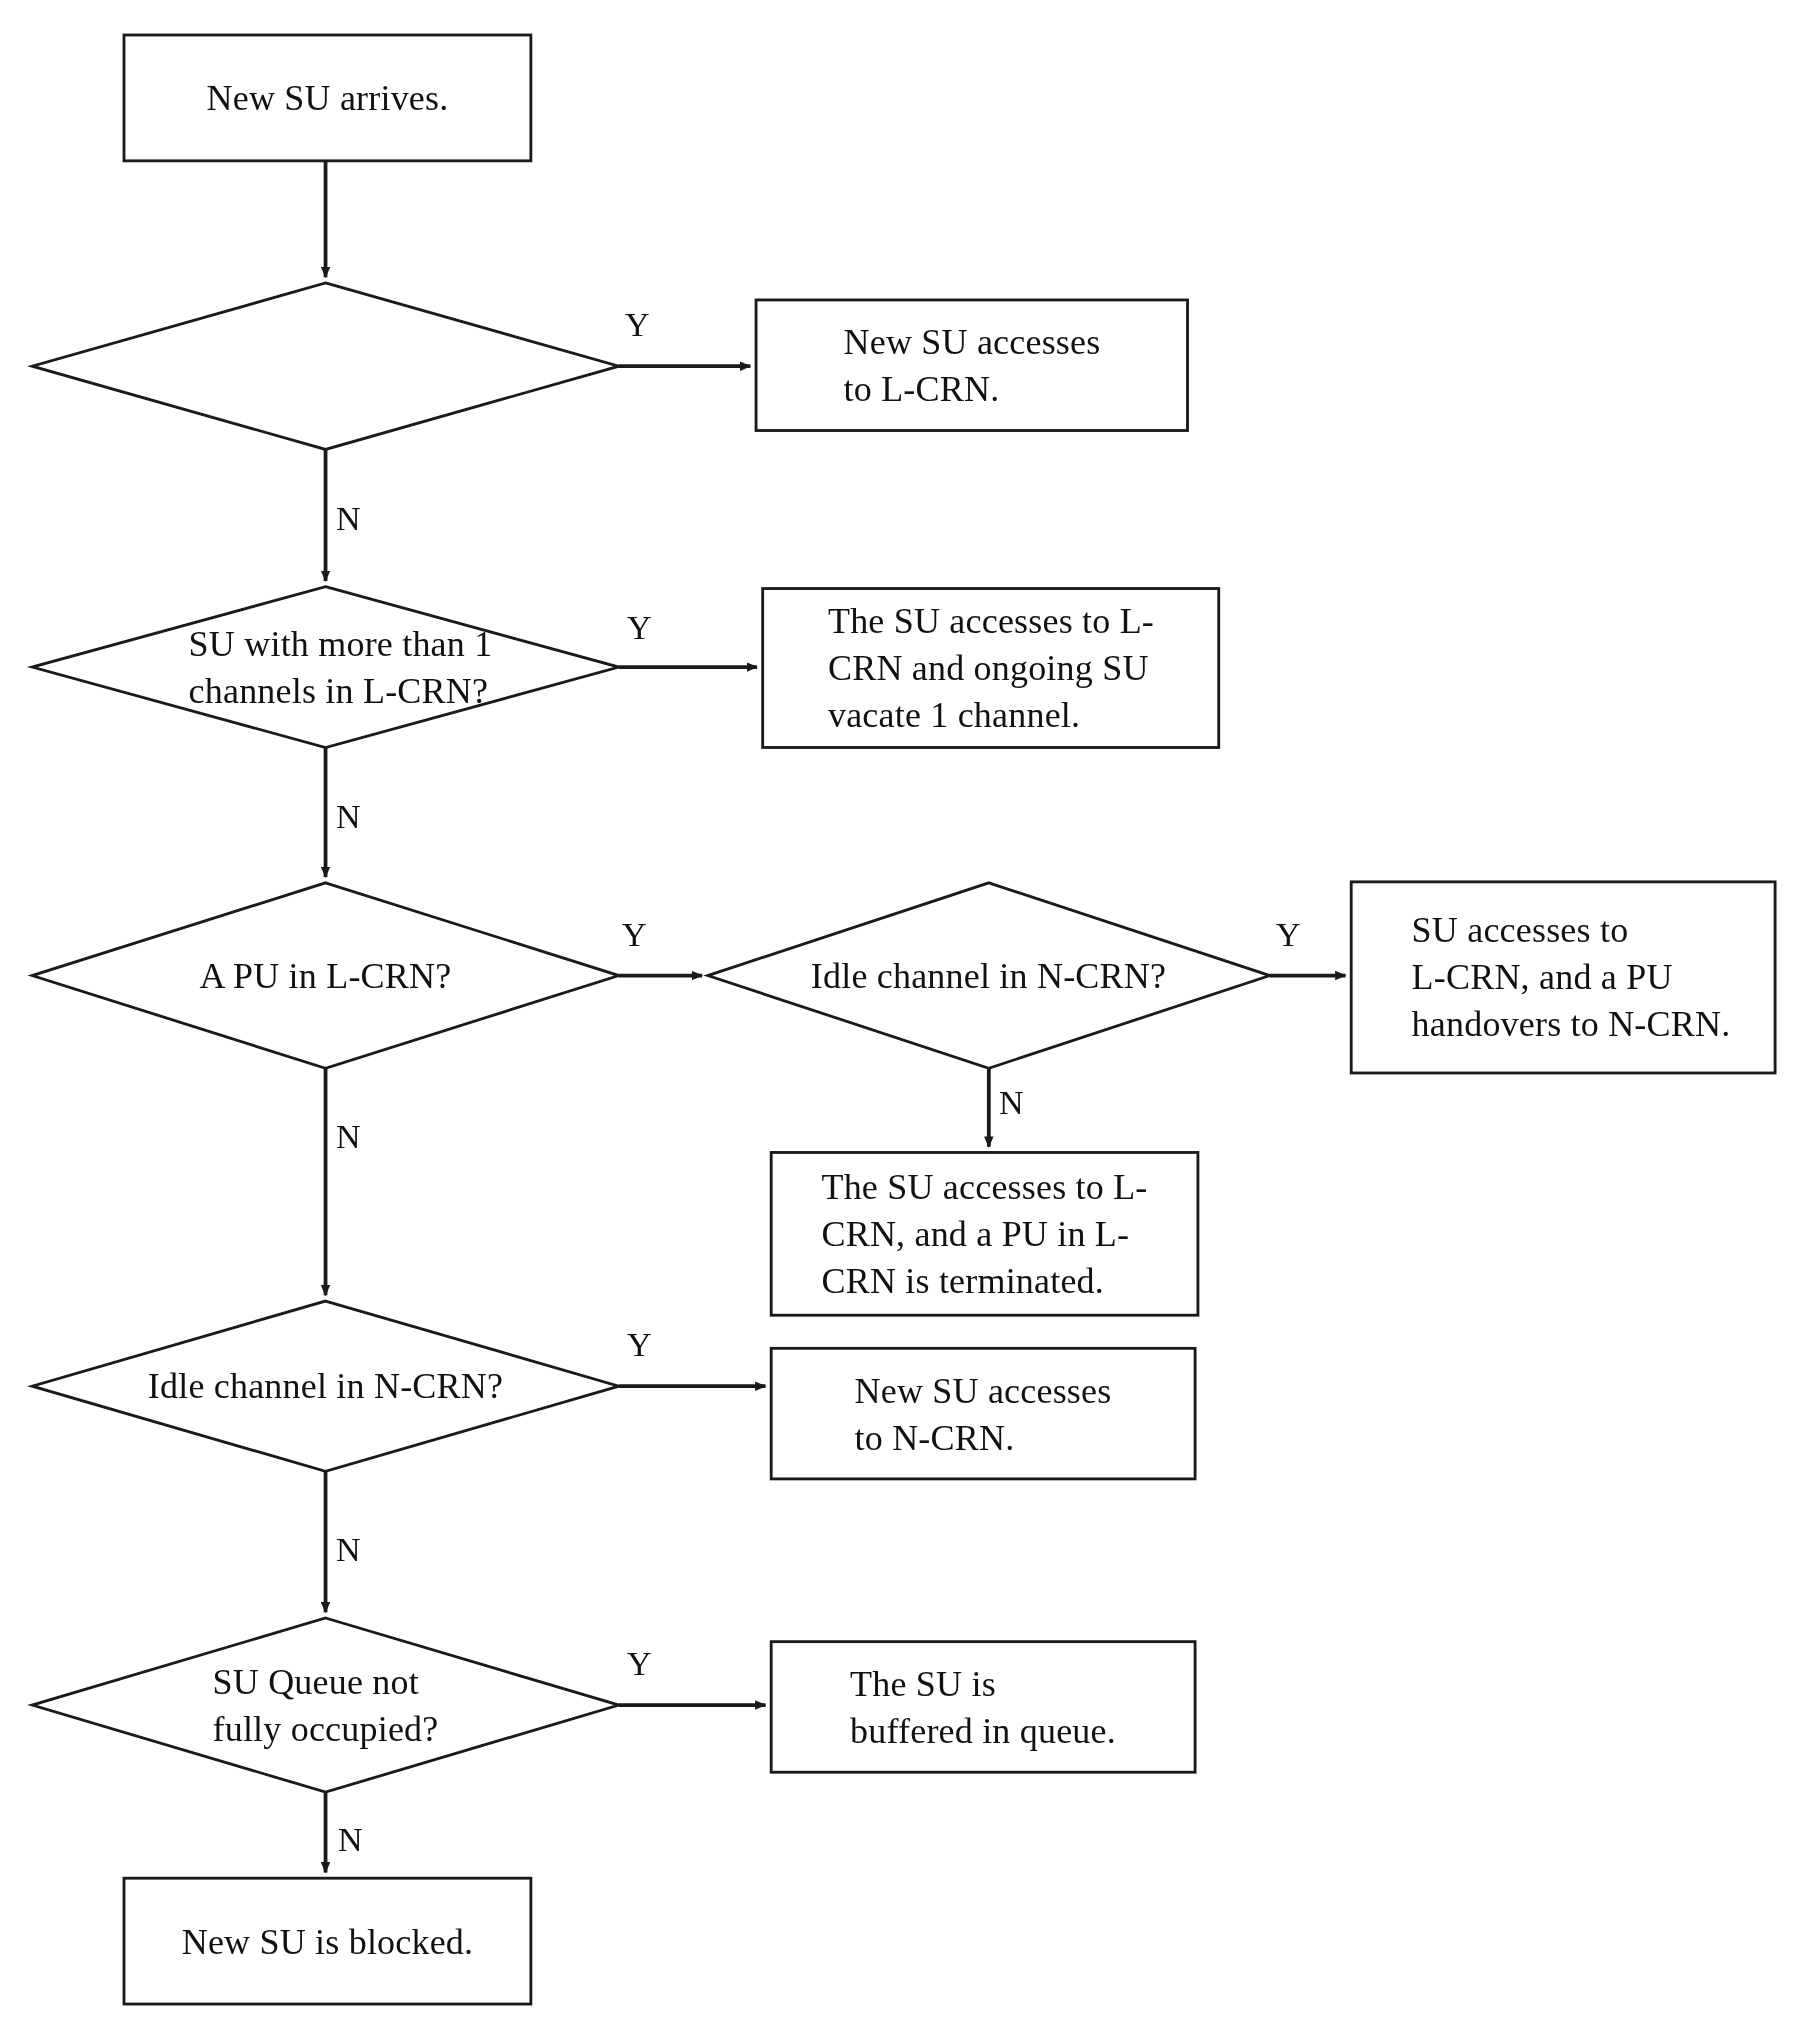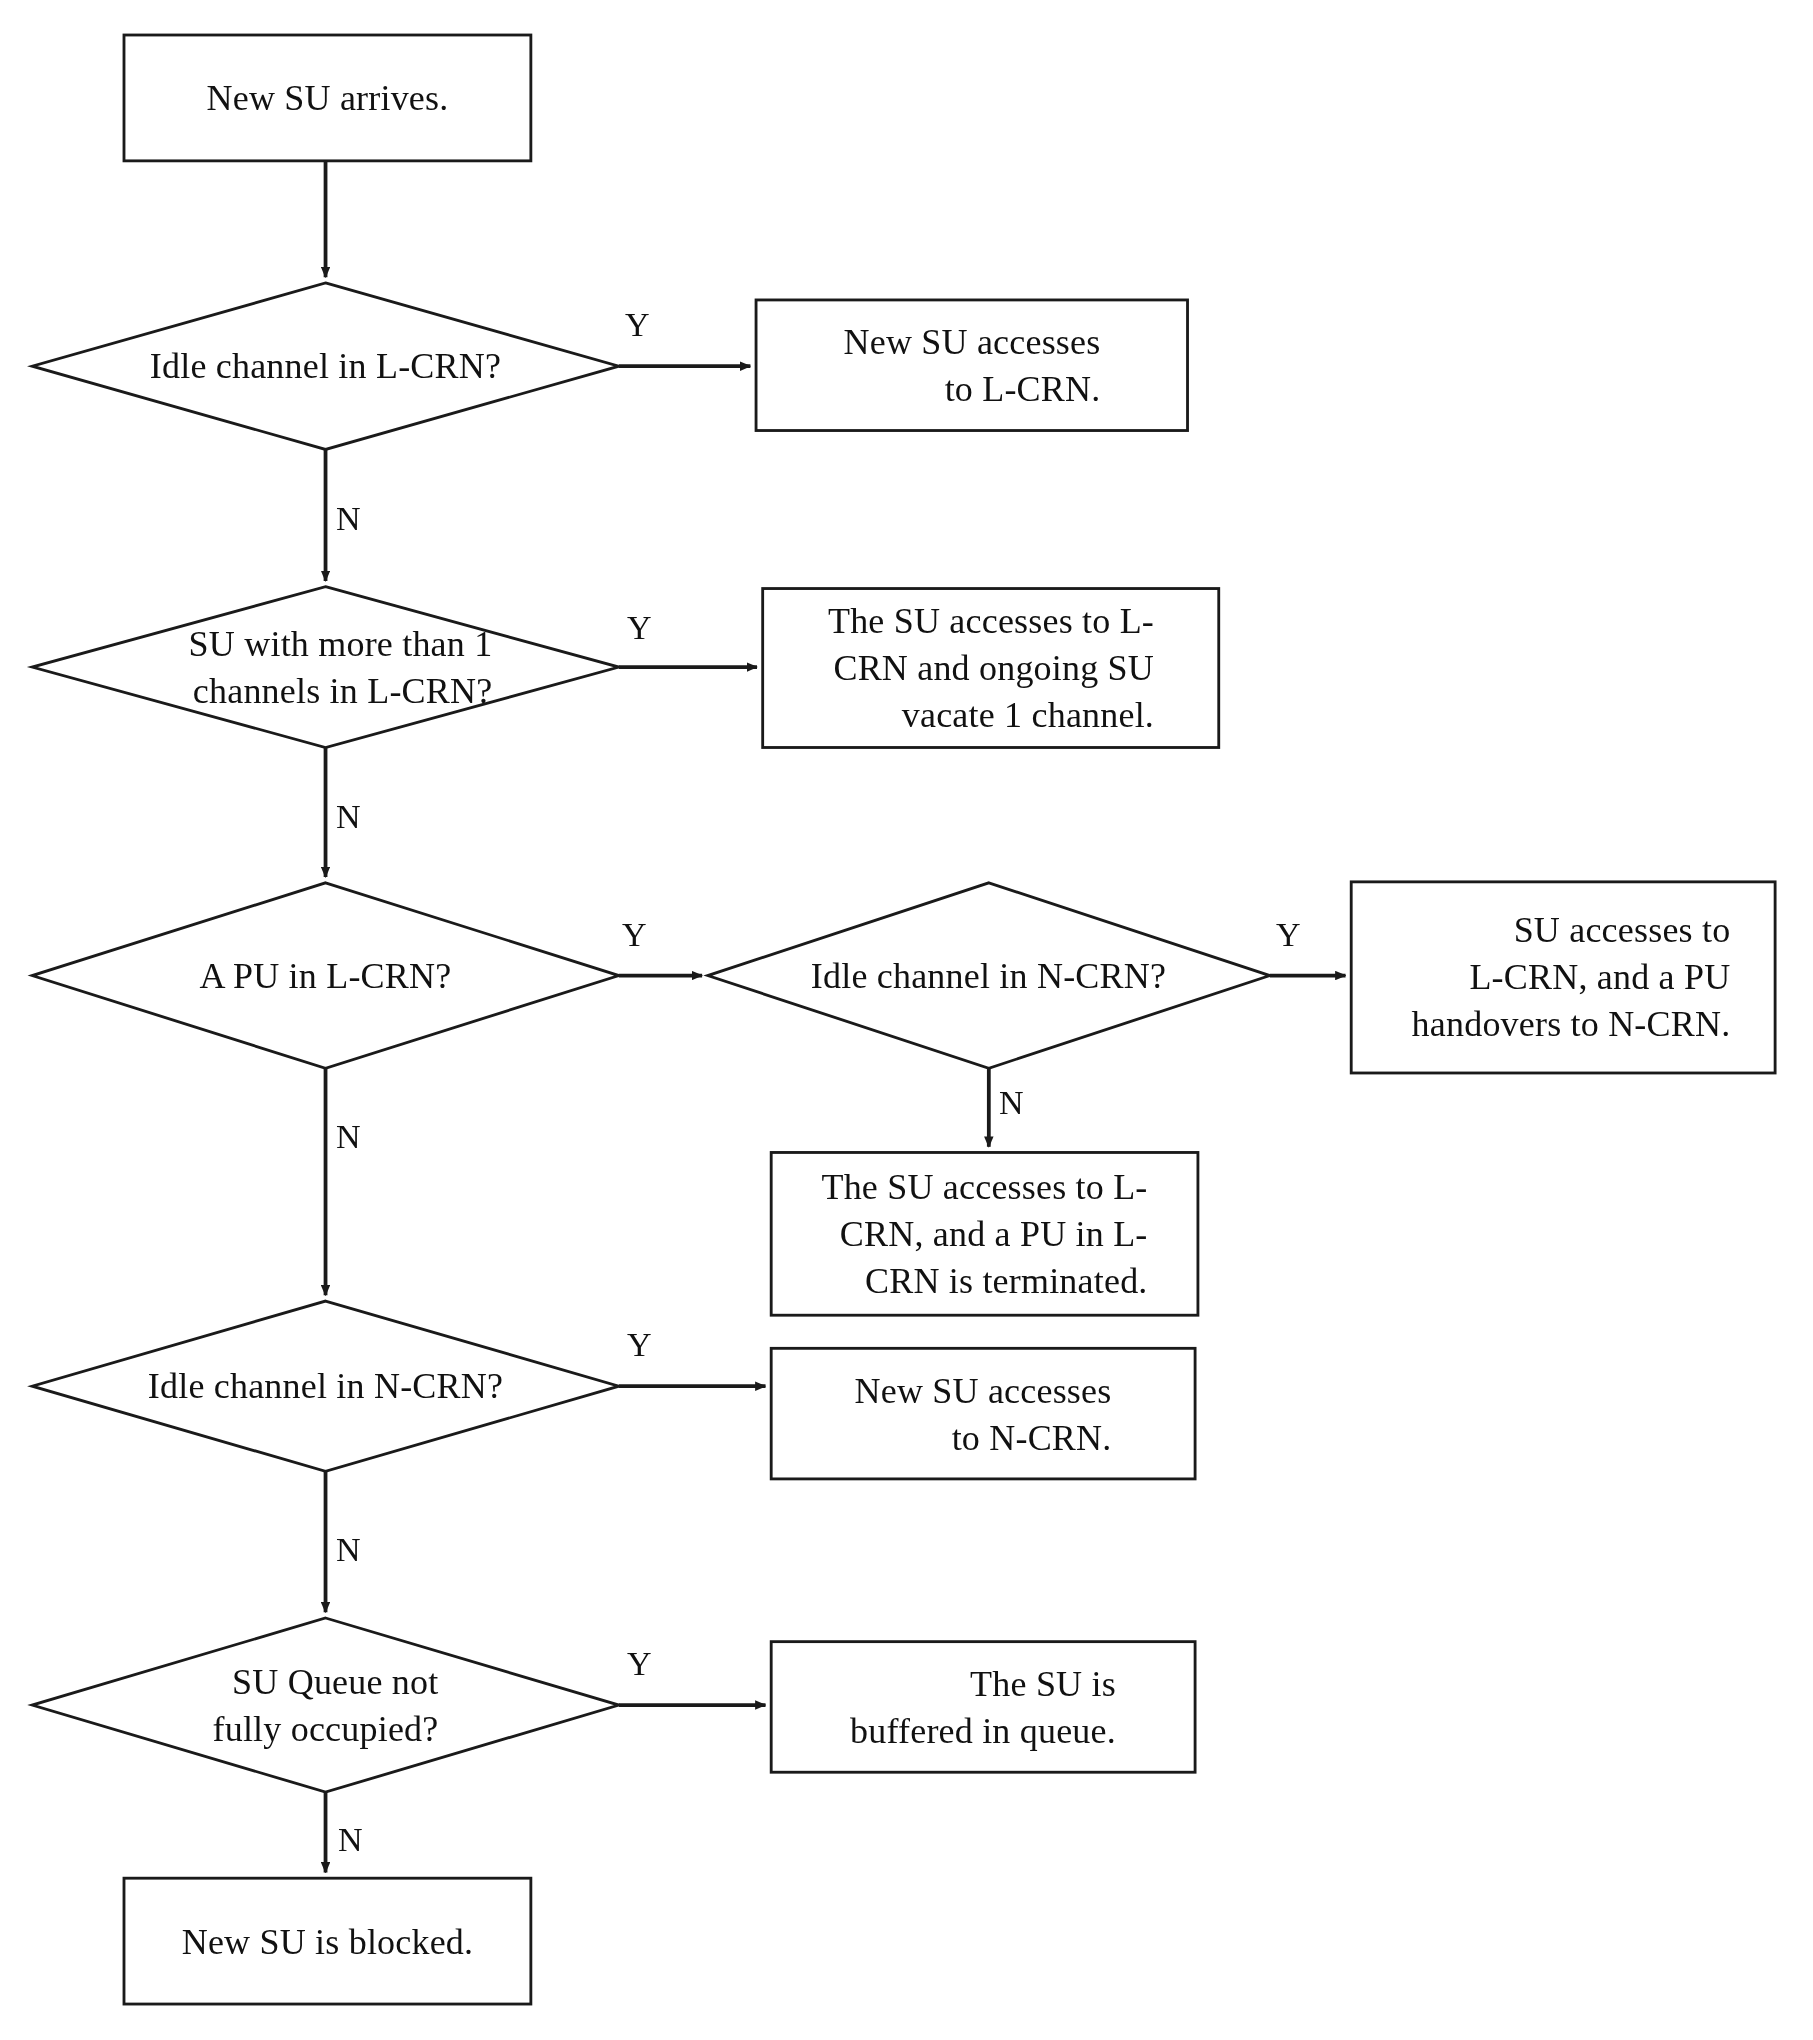--- a/index.html
+++ b/index.html
@@ -37,21 +37,21 @@
   .connector {
     stroke: #1a1a1a;
     stroke-width: 4;
     fill: none;
   }
   .node-text {
     position: absolute;
     display: flex;
     align-items: center;
     justify-content: center;
-    text-align: right;
+    text-align: left;
     color: #111111;
     font-family: "Liberation Serif", "DejaVu Serif", serif;
     font-size: 36px;
     line-height: 1.30;
     letter-spacing: 0.2px;
     white-space: pre-line;
     pointer-events: none;
   }
   .edge-label {
     position: absolute;
@@ -138,21 +138,20 @@
 
      buffered in queue --&gt;
     <line class="connector" x1="654" y1="1802" x2="809" y2="1802" marker-end="url(#arrowhead)"></line>
 
      new SU is blocked --&gt;
     <line class="connector" x1="344" y1="1894" x2="344" y2="1979" marker-end="url(#arrowhead)"></line>
   </svg>
 
   <div class="node-text" style="left:124px; top:35px; width:407px; height:126px;">New SU arrives.</div>
 
-  <div class="node-text" style="left:70px; top:333px; width:511px; height:66px;">Idle channel in L-CRN?</div>
 
   <div class="node-text" style="left:756px; top:300px; width:432px; height:131px;">New SU accesses
 to L-CRN.</div>
 
   <div class="node-text" style="left:104px; top:620px; width:473px; height:95px;">SU with more than 1
 channels in L-CRN?</div>
 
   <div class="node-text" style="left:763px; top:589px; width:456px; height:159px;">The SU accesses to L-
 CRN and ongoing SU
 vacate 1 channel.</div>

